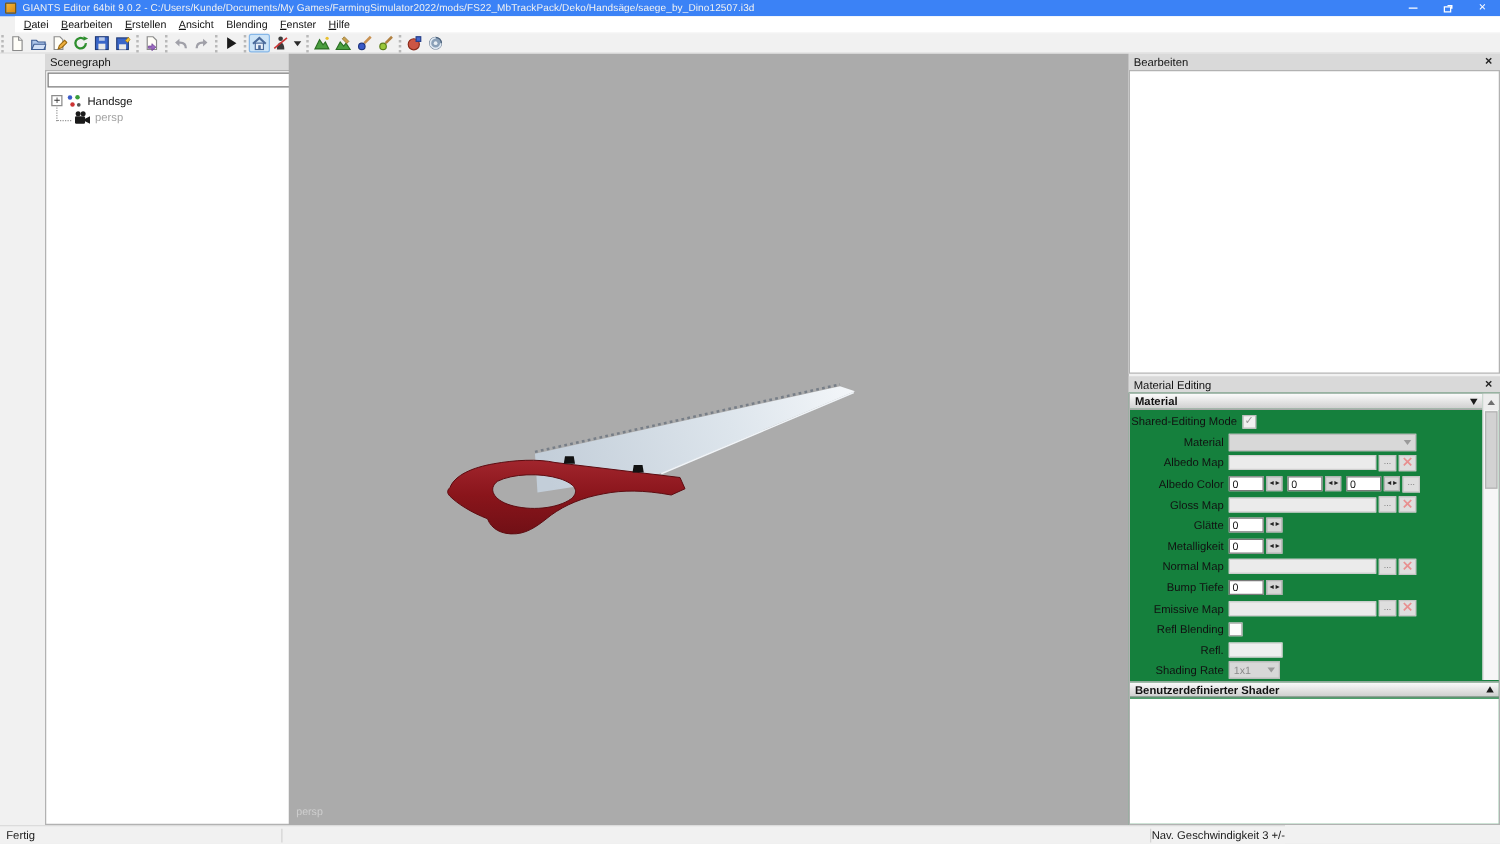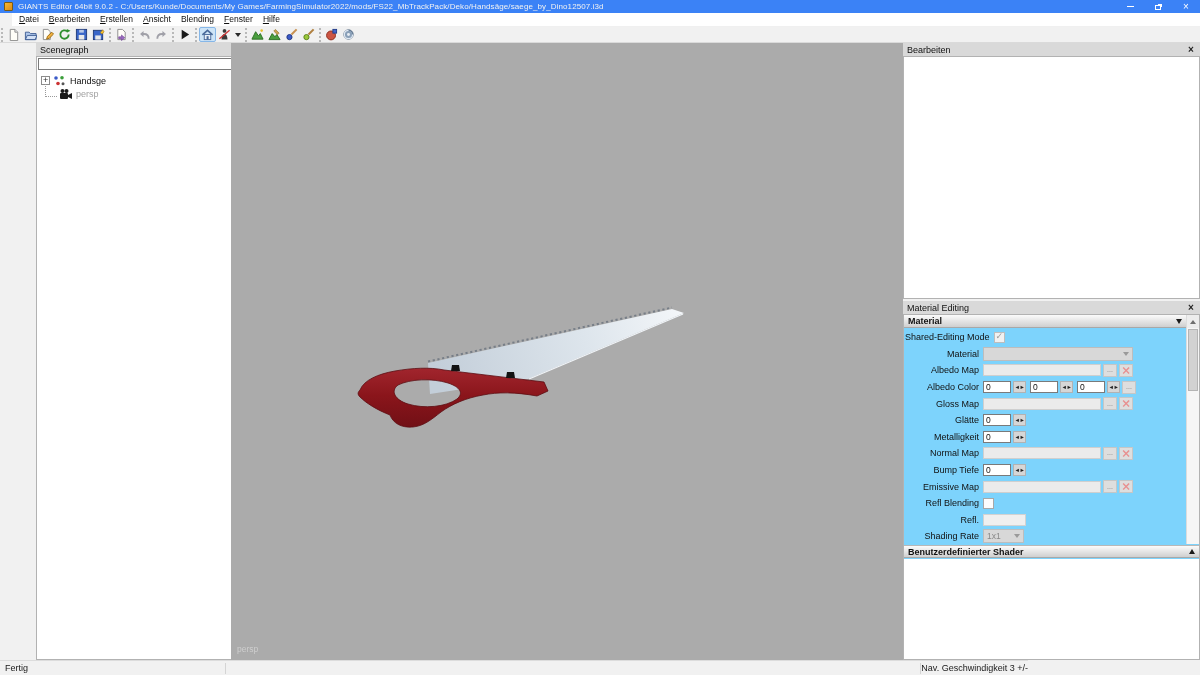--- a/index.html
+++ b/index.html
@@ -66,21 +66,21 @@
   .viewport { position:absolute; left:231px; top:0; width:672px; height:617px; background:#ababab; }
   .viewport svg { position:absolute; left:0; top:0; }
   .vplabel { position:absolute; left:6px; bottom:6px; font-size:8.5px; color:#cecece; }
 
   
   .rightcol { position:absolute; left:903px; top:0; width:297px; height:617px; }
   .attrpanel { position:absolute; left:0; top:0; right:0; height:256px; }
   .attrbody { position:absolute; left:0; top:13px; right:0; bottom:0; background:#fff; border:1px solid #b2b2b2; }
 
   .matpanel { position:absolute; left:0; top:258px; right:0; bottom:0; }
-  .matbody { position:absolute; left:0; top:13px; right:0; bottom:0; background:#7dd3fc; border:1px solid #b2b2b2; }
+  .matbody { position:absolute; left:0; top:13px; right:0; bottom:0; background:#15803d; border:1px solid #b2b2b2; }
   .secbar { position:absolute; left:0; right:13px; top:0; height:13px;
             background:linear-gradient(#fbfbfb,#cfcfcf); border-bottom:1px solid #a8a8a8;
             display:flex; align-items:center; font-size:9px; font-weight:bold; color:#111; padding:0 4px; }
   .tri-down { margin-left:auto; width:0; height:0; border-left:3.5px solid transparent; border-right:3.5px solid transparent; border-top:5px solid #1a1a1a; }
   .tri-up   { margin-left:auto; width:0; height:0; border-left:3.5px solid transparent; border-right:3.5px solid transparent; border-bottom:5px solid #1a1a1a; }
 
   .matscroll { position:absolute; right:0; top:0; width:13px; height:229px; background:#f6f6f6; border-left:1px solid #dcdcdc; }
   .scrollup { height:13px; background:#ededed; display:flex; align-items:center; justify-content:center; }
   .scrollup::before { content:""; width:0; height:0; border-left:3px solid transparent; border-right:3px solid transparent; border-bottom:4px solid #6f6f6f; display:block; }
   .thumb { position:absolute; left:1px; right:1px; top:14px; height:62px; background:#d2d2d2; border:1px solid #b4b4b4; }

